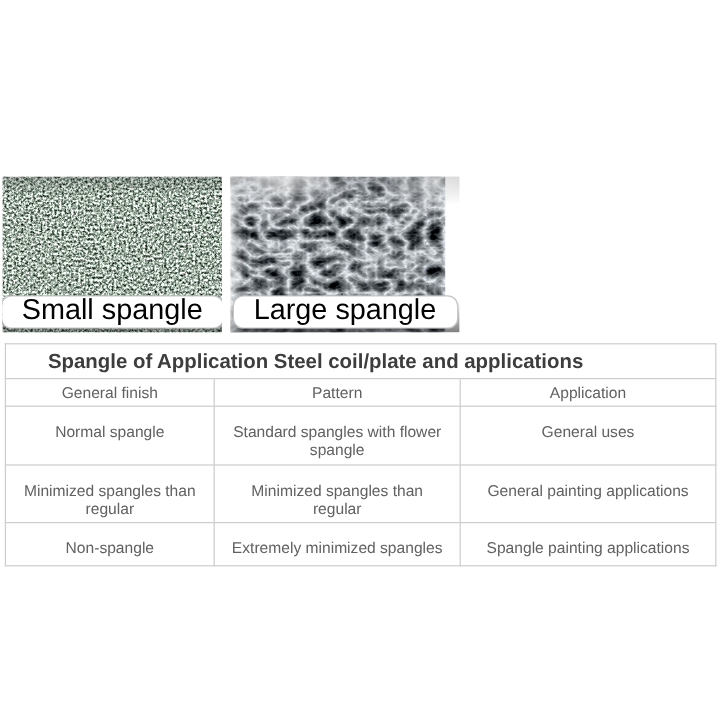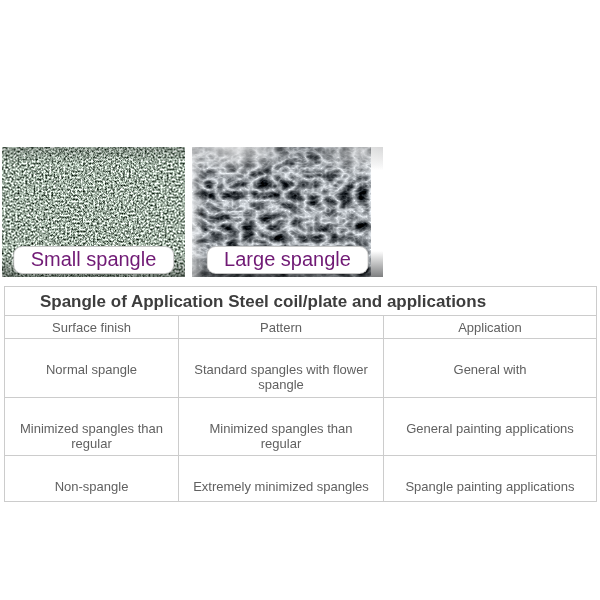--- a/index.html
+++ b/index.html
@@ -64,23 +64,23 @@
 
   .fig-label {
     position: absolute;
     left: 50%;
     bottom: 3px;
     transform: translateX(-50%);
     background: #ffffff;
     border: 1px solid rgba(90,90,90,0.35);
     border-radius: 9px;
     padding: 1px 17px 3px 17px;
-    font-size: 20px;
+    font-size: 24px;
     line-height: 22px;
-    color: #701a75;
+    color: #000000;
     white-space: nowrap;
   }
   .fig-zero .fig-label { bottom: 5px; padding: 1px 26px 3px 26px; }
 
   
   table.spangle {
     position: absolute;
     top: 286px;
     left: 4px;
     width: 592px;
@@ -103,21 +103,21 @@
     color: #3d3d3d;
     padding: 0 75px 0 0;
   }
   tr.row-head th {
     height: 22px;
     vertical-align: middle;
     padding: 0 4px;
   }
   table.spangle tbody td {
     vertical-align: top;
-    padding: 23px 14px 4px 14px;
+    padding: 13px 14px 4px 14px;
   }
   tr.row-1 td { height: 31px; }
   tr.row-2 td { height: 28px; }
   tr.row-3 td { height: 18px; }
 </style>
 </head>
 <body>
 
 <div class="page">
 
@@ -160,30 +160,30 @@
     <colgroup>
       <col style="width:174px">
       <col style="width:205px">
       <col style="width:213px">
     </colgroup>
     <thead>
       <tr class="row-title">
         <th colspan="3">Spangle of Application Steel coil/plate and applications</th>
       </tr>
       <tr class="row-head">
-        <th>Surface finish</th>
+        <th>General finish</th>
         <th>Pattern</th>
         <th>Application</th>
       </tr>
     </thead>
     <tbody>
       <tr class="row-1">
         <td>Normal spangle</td>
         <td>Standard spangles with flower spangle</td>
-        <td>General with</td>
+        <td>General uses</td>
       </tr>
       <tr class="row-2">
         <td>Minimized spangles than regular</td>
         <td>Minimized spangles than regular</td>
         <td>General painting applications</td>
       </tr>
       <tr class="row-3">
         <td>Non-spangle</td>
         <td>Extremely minimized spangles</td>
         <td>Spangle painting applications</td>

